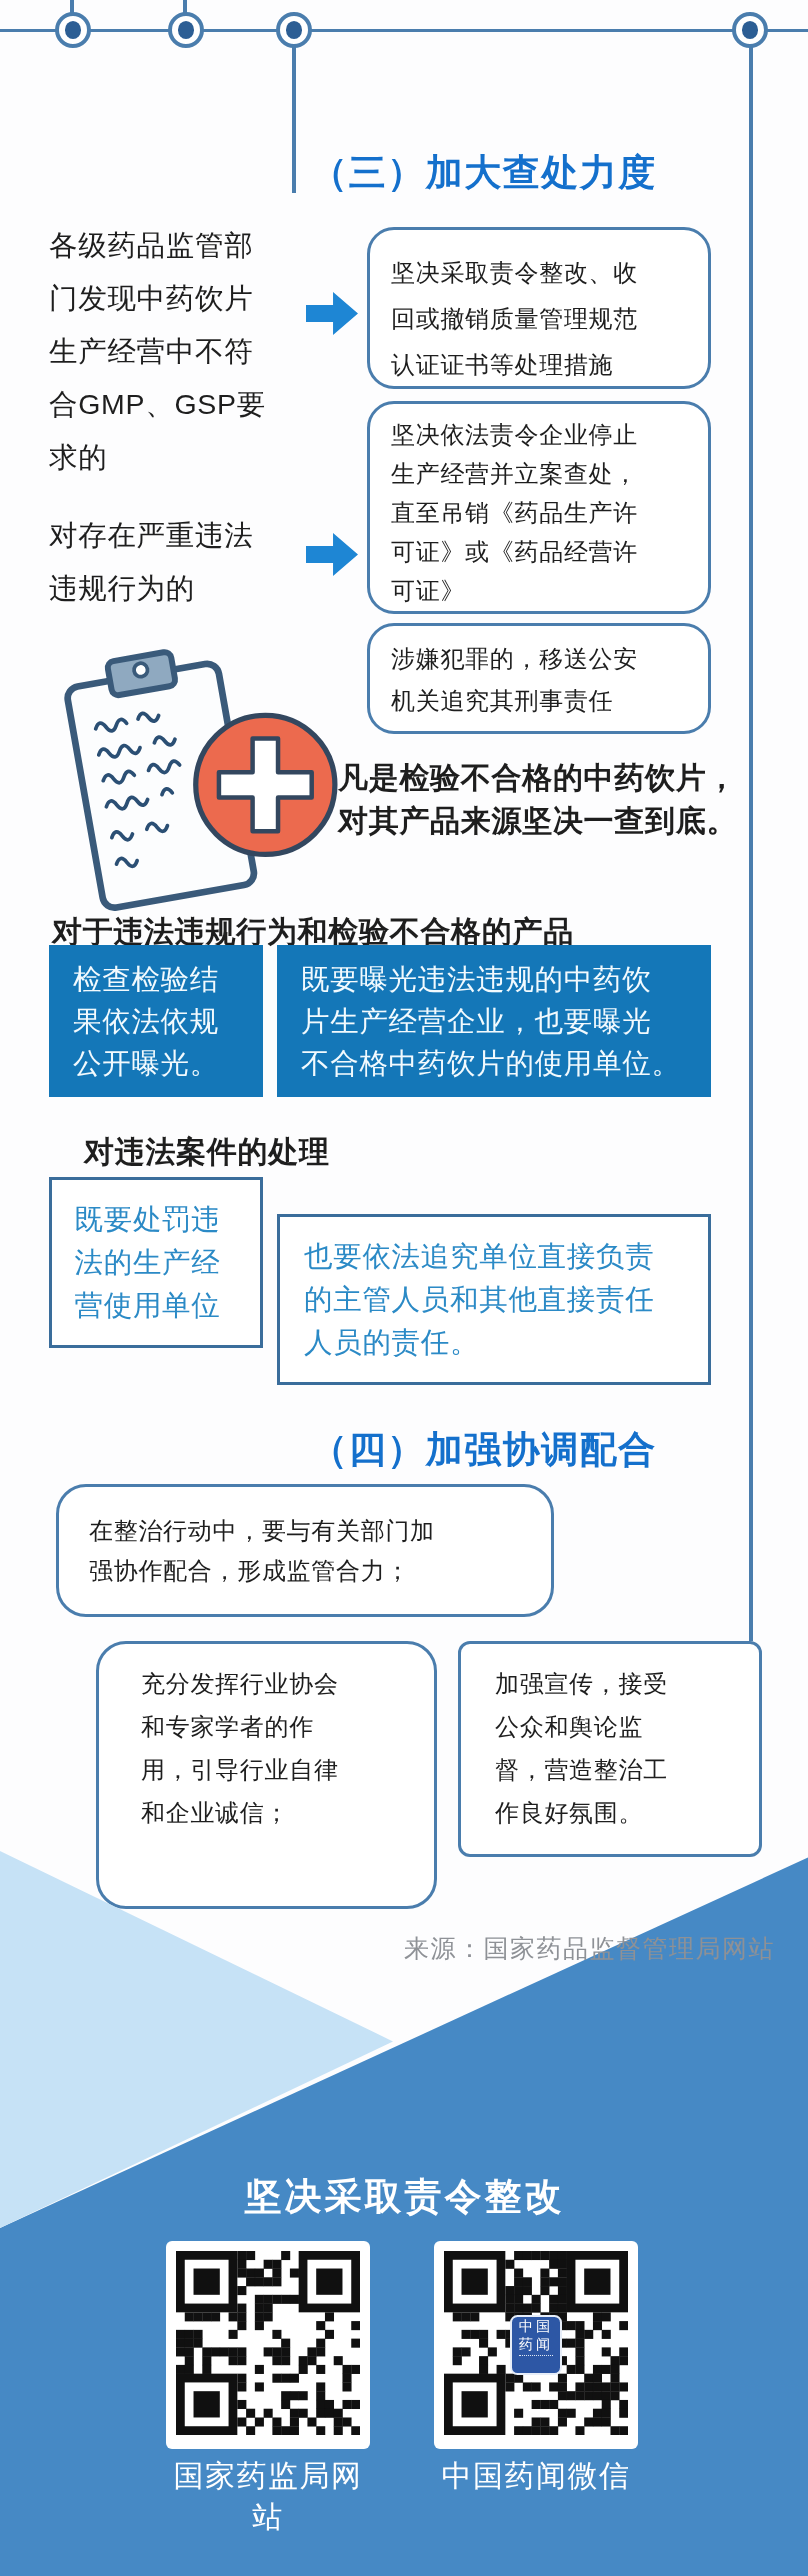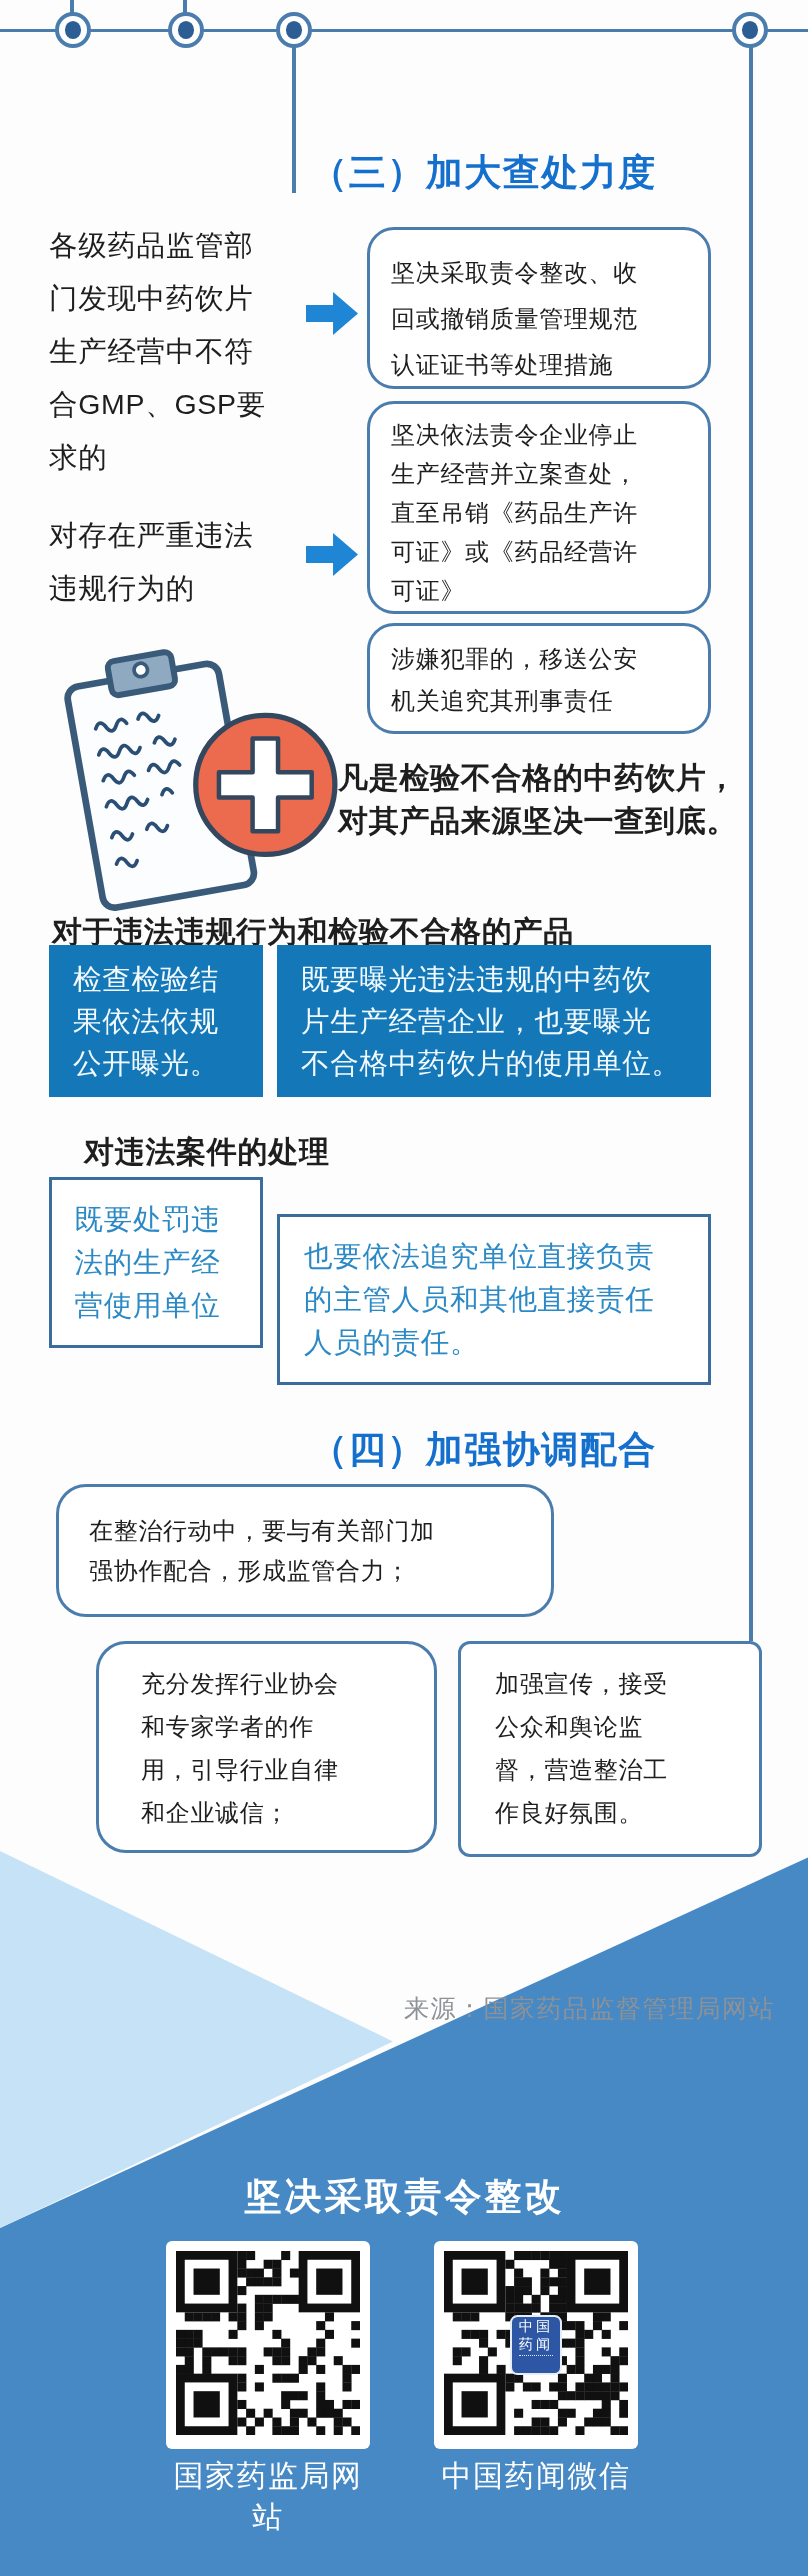--- a/index.html
+++ b/index.html
@@ -146,33 +146,33 @@
   <div class="abs sq-box pre" style="left:49px;top:1177px;width:214px;height:171px;padding:0 22.5px;">既要处罚违
 法的生产经
 营使用单位</div>
   <div class="abs sq-box pre" style="left:277px;top:1177px;width:434px;height:171px;padding:0 24px;margin-top:37px;">也要依法追究单位直接负责
 的主管人员和其他直接责任
 人员的责任。</div>
 
   <div class="abs sec-title" style="left:225px;top:1425px;width:517px;">（四）加强协调配合</div>
   <div class="abs rbox pre" style="left:56px;top:1484px;width:498px;height:133px;padding:24px 30px;line-height:40px;border-radius:30px;">在整治行动中，要与有关部门加
 强协作配合，形成监管合力；</div>
-  <div class="abs rbox pre" style="left:96px;top:1641px;width:341px;height:212px;padding:18px 0 0 42px;line-height:43px;border-radius:30px;">充分发挥行业协会
+  <div class="abs rbox pre" style="left:96px;top:1641px;width:341px;height:268px;padding:18px 0 0 42px;line-height:43px;border-radius:30px;">充分发挥行业协会
 和专家学者的作
 用，引导行业自律
 和企业诚信；</div>
   <div class="abs rbox pre" style="left:458px;top:1641px;width:304px;height:216px;padding:18px 0 0 34px;line-height:43px;border-radius:12px;">加强宣传，接受
 公众和舆论监
 督，营造整治工
 作良好氛围。</div>
 
   <div class="abs tri" style="left:0;top:1857px;width:809px;height:719px;background:var(--dark-tri);clip-path:polygon(0 51.6%,100% 0,100% 100%,0 100%);"></div>
   <div class="abs tri" style="left:0;top:1851px;width:393px;height:377px;background:var(--light-tri);clip-path:polygon(0 0,100% 50.5%,0 100%);"></div>
 
-  <div class="abs source-txt" style="left:404px;top:1992px;width:371px;">来源：国家药品监督管理局网站</div>
+  <div class="abs source-txt" style="left:404px;top:1932px;width:371px;">来源：国家药品监督管理局网站</div>
 
   <div class="abs footer-title" style="left:0;top:2172px;width:809px;">坚决采取责令整改</div>
 
   <div class="abs qr-tile" style="left:166px;top:2241px;width:204px;height:208px;">
     <svg id="qr1" width="184" height="184" style="position:absolute;left:9.7px;top:9.7px;" viewBox="0 0 246 246">
         <rect x="0" y="0" width="246" height="246" fill="#ffffff"></rect>
         <rect x="82" y="0" width="12.114285714285714" height="12.114285714285714" fill="#101010"></rect>
         <rect x="93.71428571428571" y="0" width="12.114285714285714" height="12.114285714285714" fill="#101010"></rect>
         <rect x="140.57142857142856" y="0" width="12.114285714285714" height="12.114285714285714" fill="#101010"></rect>
         <rect x="82" y="11.714285714285714" width="12.114285714285714" height="12.114285714285714" fill="#101010"></rect>

